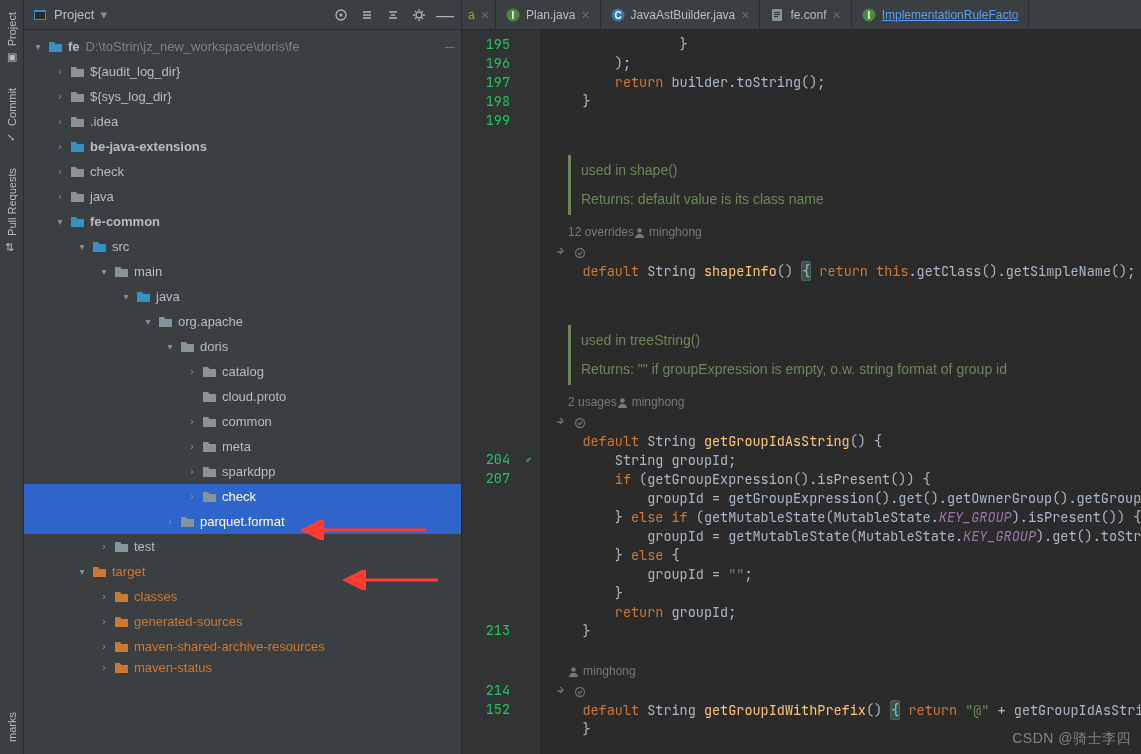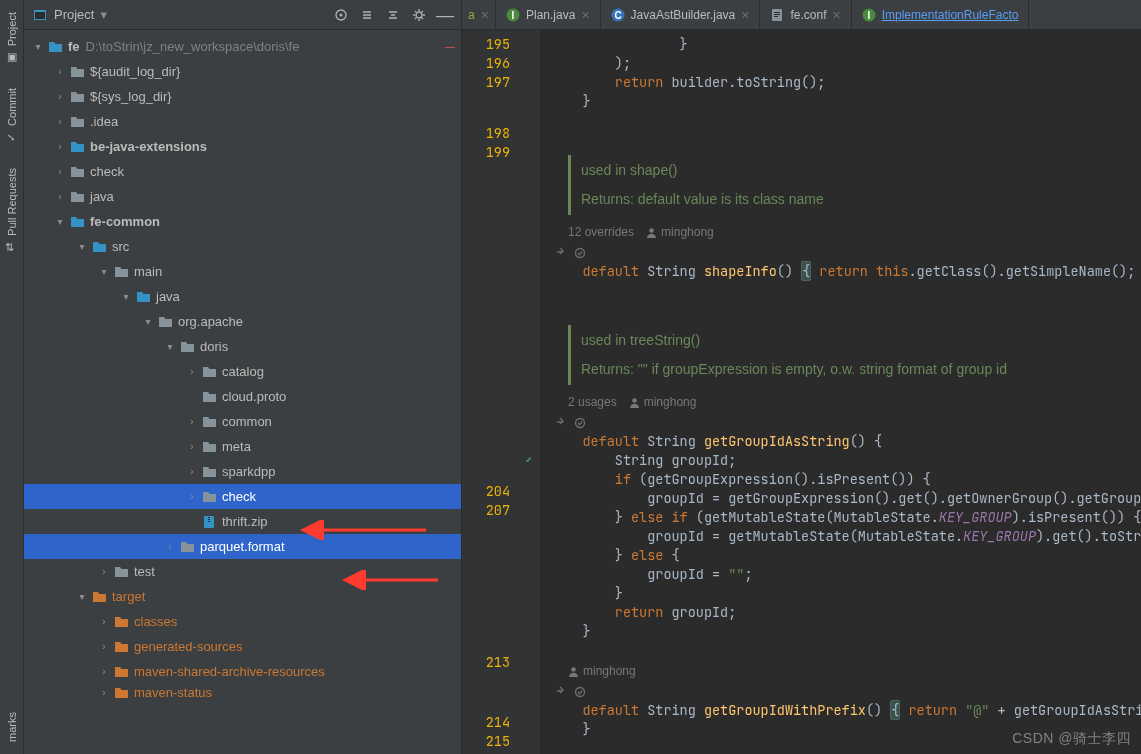--- a/index.html
+++ b/index.html
@@ -70,30 +70,30 @@
   }
   .tab {
     display:flex; align-items:center; gap:6px; padding:0 10px;
     border-right:1px solid #2b2b2b; color:#bbbbbb; cursor:pointer;
   }
   .tab.first { width:34px; padding:0 6px; justify-content:center;}
   .tab .close { color:#6e6e6e; font-size:14px; }
   .tab .ticon { width:14px; height:14px; display:inline-block; }
   .tab.underline span.lbl { color:#589df6; text-decoration: underline; }
   .code-area { flex:1; display:flex; overflow:hidden; font-family: "JetBrains Mono","Consolas",monospace; font-size:13.5px; line-height:19px;}
-  .gutter { width:56px; text-align:right; color:#eab308; padding:5px 8px 0 0; background:#313335; user-select:none;}
+  .gutter { width:56px; text-align:right; color:#22c55e; padding:5px 8px 0 0; background:#313335; user-select:none;}
   .gicon-col { width:22px; background:#313335; padding-top:5px; color:#6e6e6e; font-size:11px; text-align:center;}
   .gicon-col .gi { height:19px; display:flex; align-items:center; justify-content:center;}
   .code { flex:1; padding:5px 0 0 10px; white-space:pre; color:#a9b7c6; overflow:hidden;}
   .kw { color:#cc7832; }
   .str { color:#6a8759; }
   .mth { color:#ffc66d; }
   .fld { color:#9876aa; font-style:italic; }
   .cmt-block { border-left:3px solid #6a8759; padding:6px 10px; margin:6px 0 6px 18px; color:#6a8759; font-family:"Segoe UI",sans-serif; font-size:14px;}
-  .meta-line { color:#787878; font-size:12px; font-family:"Segoe UI",sans-serif; padding-left:18px; height:22px; display:flex; align-items:center; gap:12px;}
+  .meta-line { color:#787878; font-size:12px; font-family:"Segoe UI",sans-serif; padding-left:18px; height:22px; display:flex; align-items:center; }
   .meta-line .person { display:inline-flex; align-items:center; gap:4px;}
   .brace-hl { background:#3b514d; border:1px solid #4e6360; border-radius:2px;}
   .watermark {
     position:absolute; right:10px; bottom:6px; color:rgba(200,200,200,0.55);
     font-size:14px; font-family:sans-serif; letter-spacing:0.5px;
   }
 </style>
 </head>
 <body>
 
@@ -320,30 +320,20 @@
         <span class="label">sparkdpp</span>
       </div>
       <div class="row selected" style="padding-left: 160px;">
         <span class="arrow">›</span>
         <span class="ficon">
           <svg width="15" height="13">
             <path class="folder-svg " d="M1 2h5l1.5 2H14v8H1z"></path>
           </svg>
         </span>
         <span class="label">check</span>
-      </div>
-      <div class="row" style="padding-left: 160px;">
-        <span class="arrow"></span>
-        <span class="ficon">
-          <svg width="14" height="14">
-            <rect x="2" y="1" width="10" height="12" class="file-zip" rx="1"></rect>
-            <path d="M6 2h2v1H6zM6 4h2v1H6zM6 6h2v1H6z" fill="#2b2b2b"></path>
-          </svg>
-        </span>
-        <span class="label">thrift.zip</span>
       </div>
       <div class="row selected" style="padding-left: 138px;">
         <span class="arrow">›</span>
         <span class="ficon">
           <svg width="15" height="13">
             <path class="folder-svg " d="M1 2h5l1.5 2H14v8H1z"></path>
           </svg>
         </span>
         <span class="label">parquet.format</span>
       </div>
@@ -461,21 +451,21 @@
             </svg></span>
           <span class="lbl">ImplementationRuleFacto</span>
         </div>
       </div>
   </div>
   <div class="code-area">
     <div class="gutter" id="gutter">
         <div style="height: 19px;">195</div>
         <div style="height: 19px;">196</div>
         <div style="height: 19px;">197</div>
-        <div style="height: 19px; margin-top: 32px;">198</div>
+        <div style="height: 19px;">198</div>
         <div style="height: 19px;">199</div>
         <div style="height: 19px;"></div>
         <div style="height: 62px;">&nbsp;</div>
         <div style="height: 22px;">&nbsp;</div>
         <div style="height: 19px;">&nbsp;</div>
         <div style="height: 19px;"></div>
         <div style="height: 19px;"></div>
         <div style="height: 19px;"></div>
         <div style="height: 62px;">&nbsp;</div>
         <div style="height: 22px;">&nbsp;</div>
@@ -488,21 +478,21 @@
         <div style="height: 19px;"></div>
         <div style="height: 19px;"></div>
         <div style="height: 19px;"></div>
         <div style="height: 19px;"></div>
         <div style="height: 19px;"></div>
         <div style="height: 19px;"></div>
         <div style="height: 19px;">213</div>
         <div style="height: 22px;">&nbsp;</div>
         <div style="height: 19px;">&nbsp;</div>
         <div style="height: 19px;">214</div>
-        <div style="height: 19px;">215</div>
+        <div style="height: 19px;">152</div>
       </div>
     <div class="gicon-col" id="gicons">
         <div class="gi" style="height: 19px;"></div>
         <div class="gi" style="height: 19px;"></div>
         <div class="gi" style="height: 19px;"></div>
         <div class="gi" style="height: 19px;"></div>
         <div class="gi" style="height: 19px;"></div>
         <div class="gi" style="height: 19px;"></div>
         <div class="gi" style="height: 62px;"></div>
         <div class="gi" style="height: 22px;"></div>

